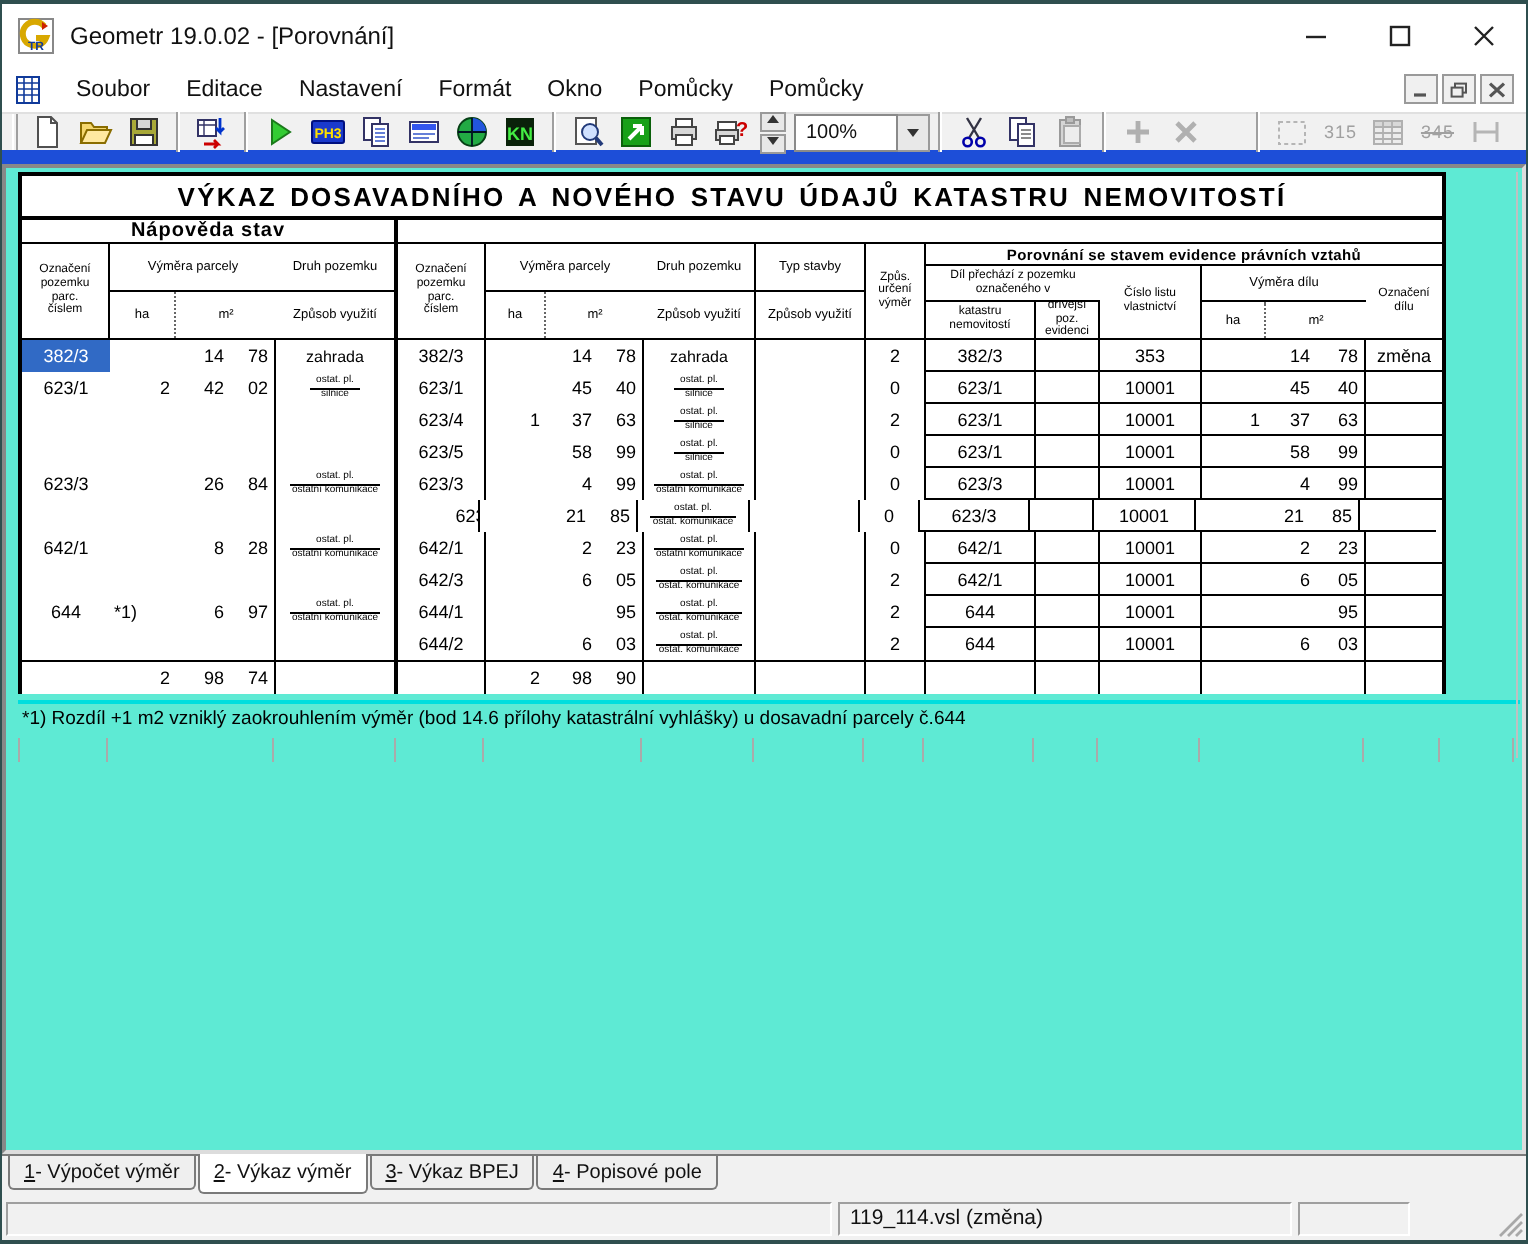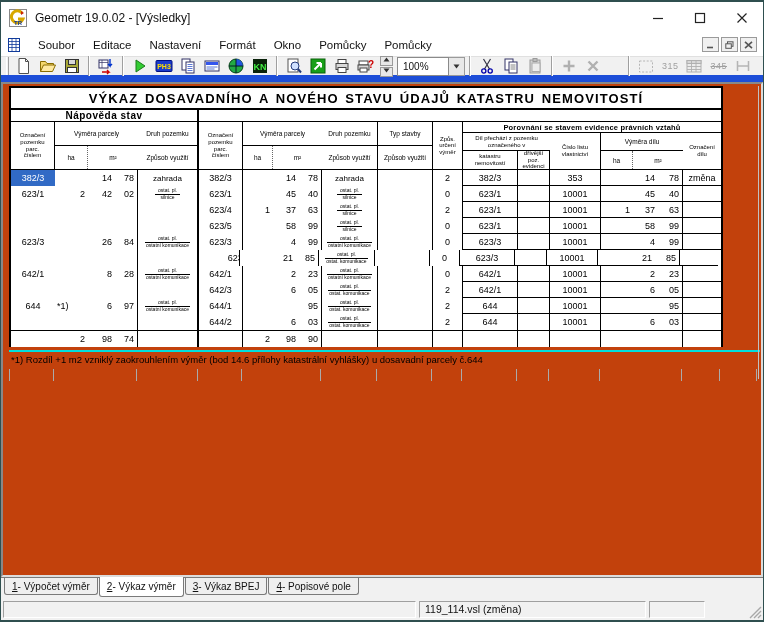--- a/index.html
+++ b/index.html
@@ -25,21 +25,21 @@
   .tsep{width:2px;height:20px;border-left:1px solid #9f9f9f;border-right:1px solid #fff;margin:0 4px;}
   .spin{display:flex;flex-direction:column;gap:1px;margin:0 2px;}
   .spinbtn{width:13px;height:10px;background:#e8e8e8;border:1px solid #9a9a9a;font-size:5px;line-height:7px;text-align:center;color:#333;padding:0;}
   .zoombox{display:flex;align-items:center;height:19px;margin-left:2px;}
   .zoomfield{width:52px;height:19px;background:#fff;border:1px solid #8a8a8a;font-size:10px;display:flex;align-items:center;padding-left:5px;color:#111;}
   .zoomdrop{width:16px;height:19px;background:#e8e8e8;border:1px solid #9a9a9a;border-left:none;font-size:7px;color:#333;display:flex;align-items:center;justify-content:center;}
   .glab{font-size:9px;color:#a0a0a0;letter-spacing:0.5px;margin:0 4px;}
   .glab.strike{text-decoration:line-through;}
   .rightgroup{margin-left:auto;display:flex;align-items:center;margin-right:4px;}
   
-  .doc{flex:1 1 auto;background:#c2410c;position:relative;border:2px inset #dcdcdc;overflow:hidden;}
+  .doc{flex:1 1 auto;background:#5eead4;position:relative;border:2px inset #dcdcdc;overflow:hidden;}
   .vtable{position:absolute;left:6px;top:2px;width:714px;border:2px solid #000;border-bottom:none;background:#fff;}
   .t-title{height:22px;border-bottom:2px solid #000;display:flex;align-items:center;justify-content:center;
     font-size:13px;font-weight:bold;letter-spacing:1.1px;word-spacing:2px;white-space:nowrap;}
   .t-sec{display:flex;height:12px;border-bottom:1px solid #000;}
   .sec{display:flex;align-items:center;justify-content:center;font-size:10px;font-weight:bold;letter-spacing:0.5px;height:100%;}
   .t-head{display:flex;height:48px;border-bottom:1px solid #000;}
   .hc{height:100%;display:flex;flex-direction:column;align-items:center;justify-content:center;text-align:center;overflow:hidden;}
   .h6{font-size:6px;line-height:6.6px;}
   .h7{font-size:6.5px;line-height:7px;}
   .vg{display:flex;flex-direction:column;height:100%;}
@@ -88,21 +88,21 @@
 
 <div class="window">
 
   <div class="titlebar">
     <svg class="appicon" width="18" height="18" viewBox="0 0 18 18">
       <rect x="0.5" y="0.5" width="17" height="17" fill="#ffffff" stroke="#888"></rect>
       <path d="M13 4 A6 6 0 1 0 14 10 L9 10" fill="none" stroke="#d8a800" stroke-width="3"></path>
       <path d="M12 2 l3 2 -3 2 z" fill="#cc2200"></path>
       <text x="9" y="16" font-size="6" font-weight="bold" fill="#103a9a" text-anchor="middle" font-family="Liberation Sans, sans-serif">TR</text>
     </svg>
-    <span class="wtitle">Geometr 19.0.02 - [Výsledky]</span>
+    <span class="wtitle">Geometr 19.0.02 - [Porovnání]</span>
     <div class="wbtns">
       <div class="wbtn">
           <svg width="12" height="12" viewBox="0 0 12 12">
             <path d="M1 6.5 h10" stroke="#222" stroke-width="1.2"></path>
           </svg>
         </div>
       <div class="wbtn">
           <svg width="12" height="12" viewBox="0 0 12 12">
             <rect x="1.5" y="1.5" width="9" height="9" fill="none" stroke="#222" stroke-width="1.2"></rect>
           </svg>

